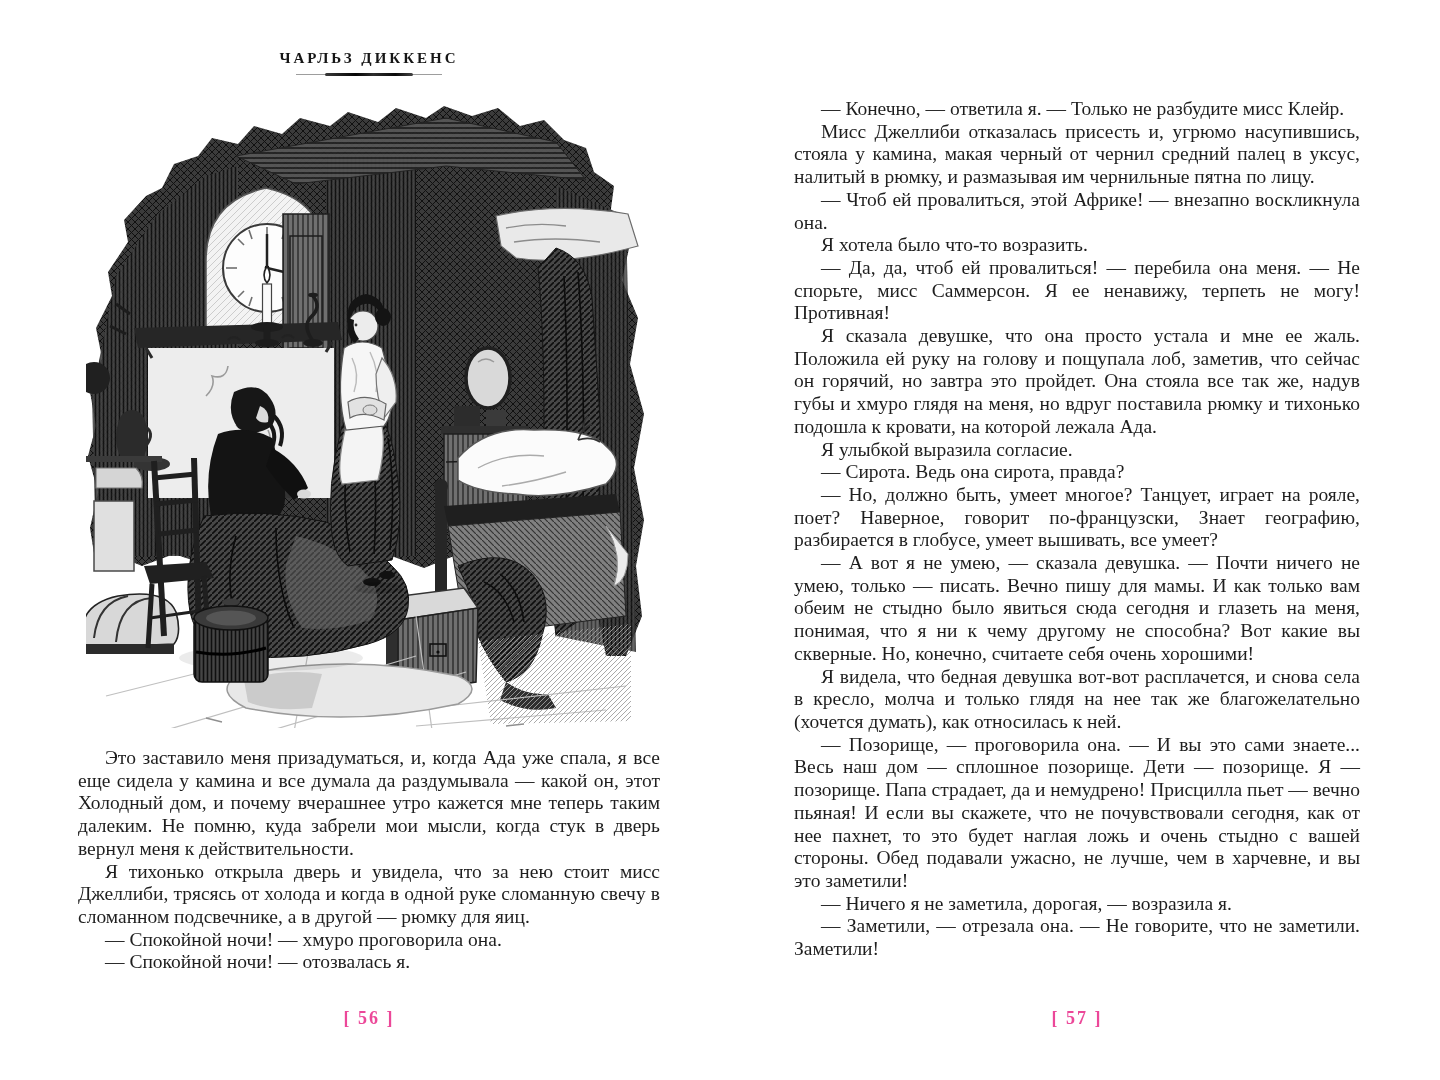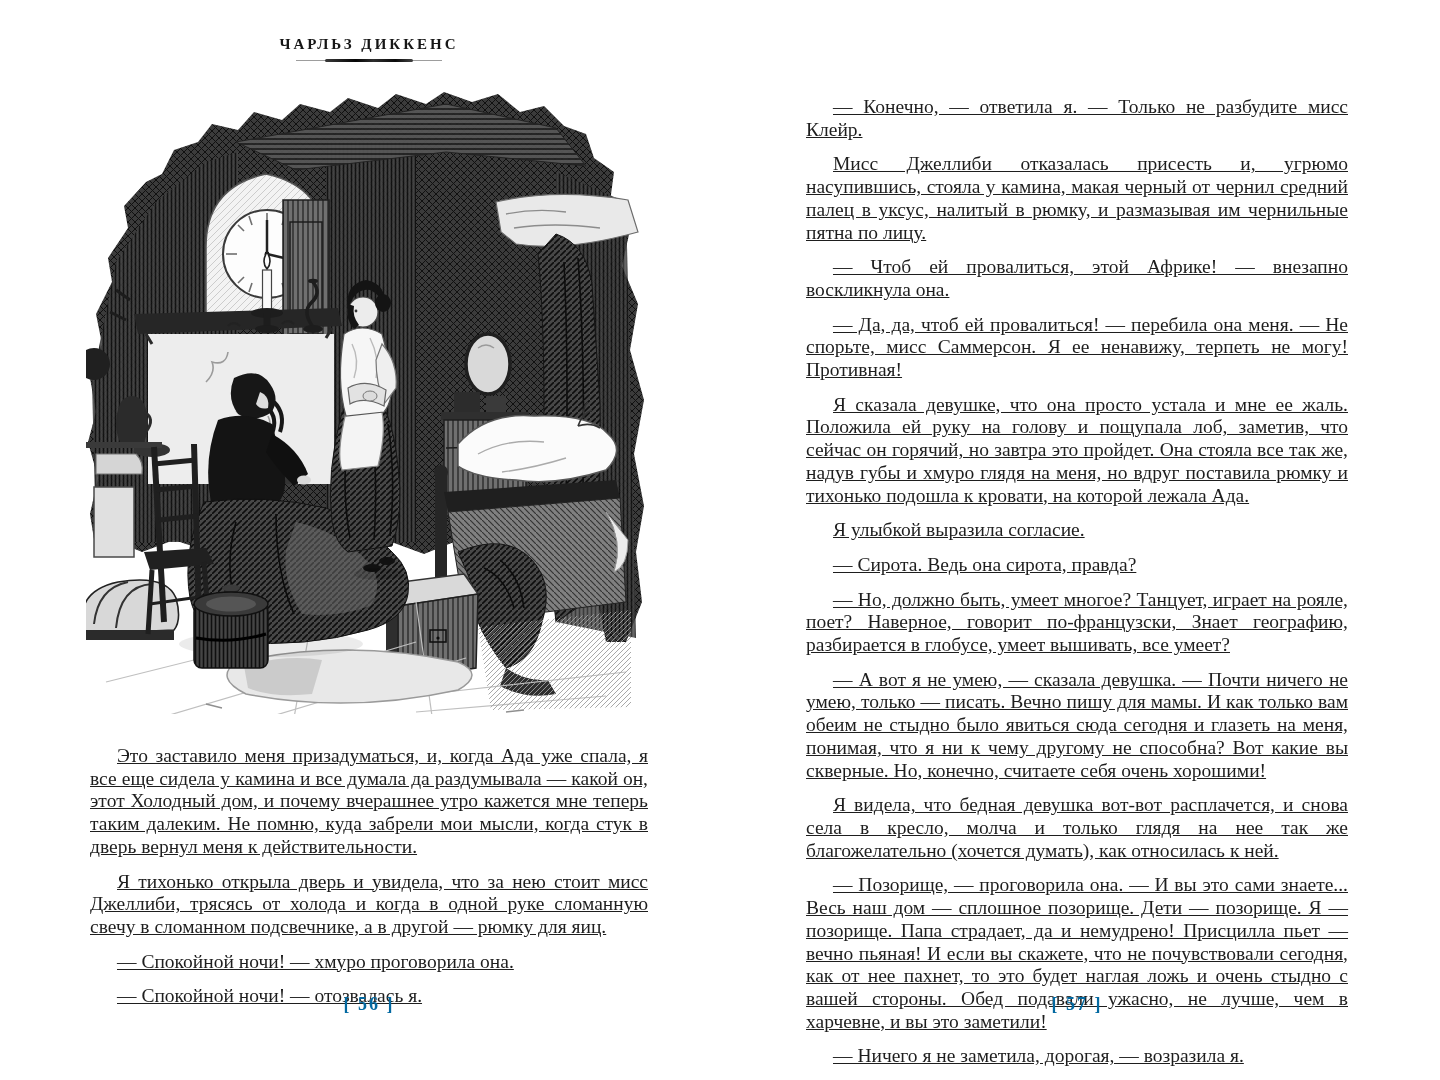--- a/index.html
+++ b/index.html
@@ -3,21 +3,21 @@
 <meta charset="utf-8">
 <style>
   html,body{margin:0;padding:0;}
   body{
     width:1440px;height:1080px;background:#ffffff;
     font-family:"Liberation Serif","DejaVu Serif",serif;
     color:#1e1e1e;
     -webkit-font-smoothing:antialiased;
   }
   .spread{position:relative;width:1440px;height:1080px;background:#ffffff;overflow:hidden;}
-  .page{position:absolute;top:0;height:884px;}
+  .page{position:absolute;top:14px;height:884px;}
   .page-left{left:78px;width:582px;}
   .page-right{left:794px;width:566px;}
 
   .running-head{position:absolute;top:36px;left:0;right:0;text-align:center;}
   .running-head .title{
     font-size:15px;font-weight:bold;letter-spacing:3px;color:#161616;
     white-space:nowrap;
   }
   .head-rule{position:relative;height:3px;width:146px;margin:6px auto 0;}
   .head-rule::before{content:"";position:absolute;top:1px;left:0;right:0;height:1px;background:#9d9d9d;}
@@ -27,24 +27,24 @@
   }
 
   figure.illustration{position:absolute;top:82px;left:50%;transform:translateX(-50%);
     width:566px;height:632px;margin:0;}
   figure.illustration svg{display:block;width:566px;height:632px;}
 
   .body-text{position:absolute;left:0;right:0;text-align:justify;
     font-size:19.5px;line-height:22.7px;color:#1e1e1e;hyphens:auto;}
   .page-left  .body-text{top:733px;}
   .page-right .body-text{top:84px;}
-  .body-text p{margin:12px;padding:0;text-indent:27px;text-decoration:underline;}
+  .body-text p{margin:0;padding:0;text-indent:27px;}
 
   .page-num{position:absolute;top:994px;left:0;right:0;text-align:center;
-    font-size:18px;font-weight:bold;letter-spacing:2px;color:#0369a1;}
+    font-size:18px;font-weight:bold;letter-spacing:2px;color:#ec4899;}
 </style>
 </head>
 <body>
 
 <div class="spread">
 
   <section class="page page-left">
     <header class="running-head">
       <div class="title">ЧАРЛЬЗ ДИККЕНС</div>
       <div class="head-rule"></div>
@@ -287,20 +287,21 @@
 
     <div class="page-num">[ 56 ]</div>
   </section>
 
   <section class="page page-right">
 
     <div class="body-text">
         <p>— Конечно, — ответила я. — Только не разбудите мисс Клейр.</p>
         <p>Мисс Джеллиби отказалась присесть и, угрюмо насупившись, стояла у камина, макая черный от чернил средний палец в уксус, налитый в рюмку, и размазывая им чернильные пятна по лицу.</p>
         <p>— Чтоб ей провалиться, этой Африке! — внезапно воскликнула она.</p>
+        <p>Я хотела было что-то возразить.</p>
         <p>— Да, да, чтоб ей провалиться! — перебила она меня. — Не спорьте, мисс Саммерсон. Я ее ненавижу, терпеть не могу! Противная!</p>
         <p>Я сказала девушке, что она просто устала и мне ее жаль. Положила ей руку на голову и пощупала лоб, заметив, что сейчас он горячий, но завтра это пройдет. Она стояла все так же, надув губы и хмуро глядя на меня, но вдруг поставила рюмку и тихонько подошла к кровати, на которой лежала Ада.</p>
         <p>Я улыбкой выразила согласие.</p>
         <p>— Сирота. Ведь она сирота, правда?</p>
         <p>— Но, должно быть, умеет многое? Танцует, играет на рояле, поет? Наверное, говорит по-французски, Знает географию, разбирается в глобусе, умеет вышивать, все умеет?</p>
         <p>— А вот я не умею, — сказала девушка. — Почти ничего не умею, только — писать. Вечно пишу для мамы. И как только вам обеим не стыдно было явиться сюда сегодня и глазеть на меня, понимая, что я ни к чему другому не способна? Вот какие вы скверные. Но, конечно, считаете себя очень хорошими!</p>
         <p>Я видела, что бедная девушка вот-вот расплачется, и снова села в кресло, молча и только глядя на нее так же благожелательно (хочется думать), как относилась к ней.</p>
         <p>— Позорище, — проговорила она. — И вы это сами знаете... Весь наш дом — сплошное позорище. Дети — позорище. Я — позорище. Папа страдает, да и немудрено! Присцилла пьет — вечно пьяная! И если вы скажете, что не почувствовали сегодня, как от нее пахнет, то это будет наглая ложь и очень стыдно с вашей стороны. Обед подавали ужасно, не лучше, чем в харчевне, и вы это заметили!</p>
         <p>— Ничего я не заметила, дорогая, — возразила я.</p>
         <p>— Заметили, — отрезала она. — Не говорите, что не заметили. Заметили!</p>

